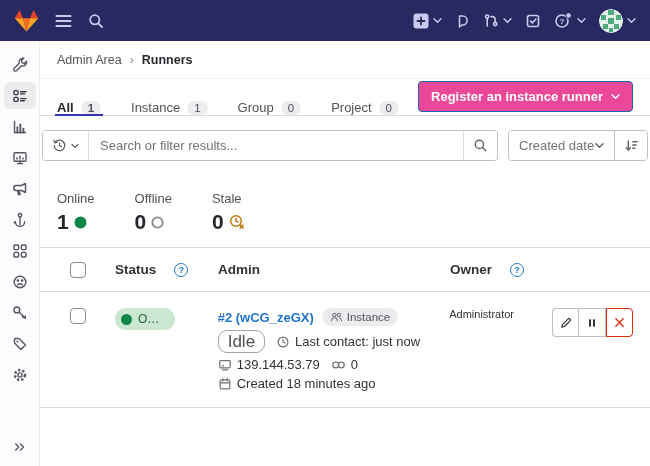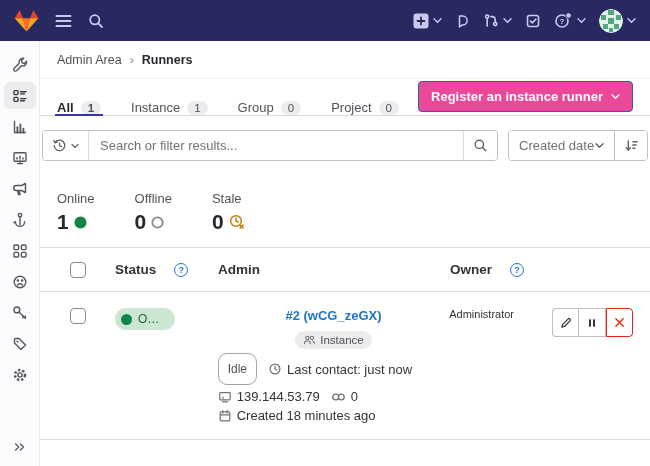--- a/index.html
+++ b/index.html
@@ -84,26 +84,26 @@
   .help-badge { width:14px; height:14px; border:1.5px solid #1f75cb; border-radius:50%;
     color:#1f75cb; font-size:9px; font-weight:bold; display:inline-flex; align-items:center;
     justify-content:center; cursor:pointer; }
 
   .status-pill { display:inline-flex; align-items:center; gap:6px; background:#cbe7d2;
     color:#24663b; border-radius:11px; height:22px; padding:0 10px 0 6px; font-size:12px; max-width:60px; }
   .status-pill .dot { width:11px; height:11px; border-radius:50%; background:#108548; flex:none; }
   .status-pill .pill-text { max-width:29px; overflow:hidden; text-overflow:ellipsis; white-space:nowrap; }
 
   .runner-cell { display:flex; flex-direction:column; gap:4px; font-size:13px; color:#333238; }
-  .runner-line1 { display:flex; align-items:center; gap:8px;flex-direction:column; }
+  .runner-line1 { display:flex; align-items:center; gap:8px; }
   .runner-link { color:#1f75cb; font-weight:bold; font-size:13px; cursor:pointer; text-decoration:none; }
   .type-badge { display:inline-flex; align-items:center; gap:4px; background:#ececef;
     color:#535158; border-radius:9px; height:18px; padding:0 8px; font-size:11.5px; }
   .idle-badge { display:inline-flex; align-items:center; border:1px solid #a4a3a8;
-    color:#535158; border-radius:9px; height:32px; padding:0 9px; font-size:12px; }
+    color:#535158; border-radius:9px; height:23px; padding:0 9px; font-size:17px; }
   .meta-line { display:flex; align-items:center; gap:5px; color:#333238; }
   .meta-line .mi { display:inline-flex; color:#737278; }
   .gap-right { margin-right:6px; }
 
   .action-group { display:flex; border-radius:4px; overflow:hidden;
     box-shadow:0 0 0 1px #bfbfc3 inset; border-radius:4px; }
   .action-btn { width:27px; height:29px; background:#fff; display:flex; align-items:center;
     justify-content:center; cursor:pointer; border:1px solid #bfbfc3; border-left-width:0; }
   .action-btn:first-child { border-left-width:1px; border-radius:4px 0 0 4px; }
   .action-btn.danger { border:1px solid #dd2b0e; border-radius:0 4px 4px 0; }

